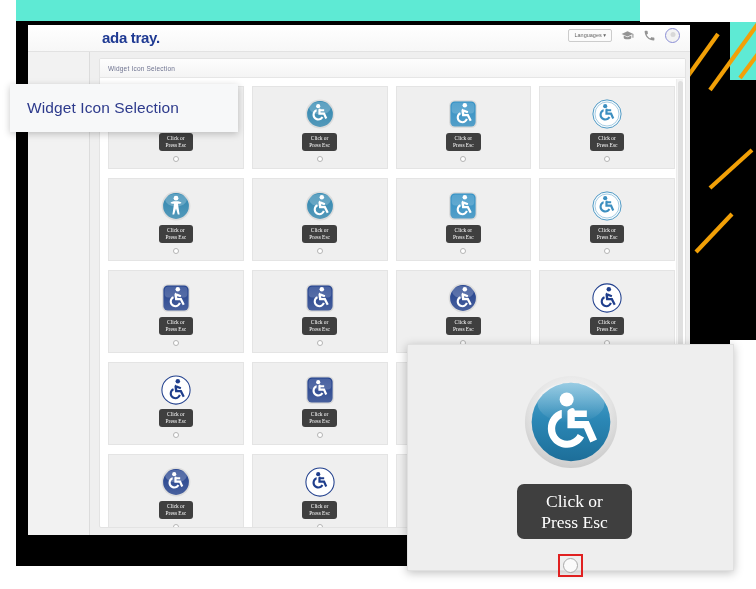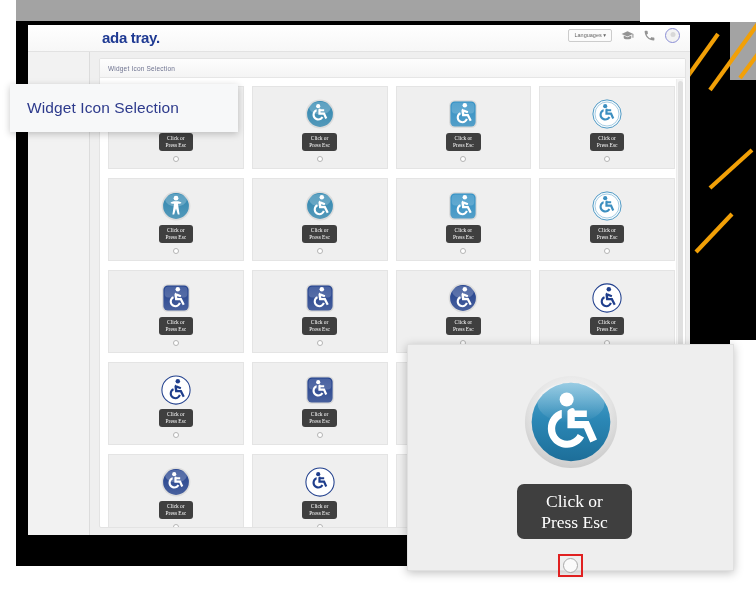--- a/index.html
+++ b/index.html
@@ -3,21 +3,21 @@
 <meta charset="utf-8">
 <title>Widget Icon Selection</title>
 <style>
   * { box-sizing: border-box; margin: 0; padding: 0; }
   html, body {
     width: 756px; height: 589px;
     background: #ffffff;
     font-family: "Liberation Sans", sans-serif;
     overflow: hidden;
   }
-  #stage { position: relative; width: 756px; height: 589px; background: #a3a3a3; }
+  #stage { position: relative; width: 756px; height: 589px; background: #5eead4; }
 
   
   .black-main {
     position: absolute; left: 14px; top: 21px;
     width: 716px; height: 545px; background: #000000;
   }
   .black-notch-tr {
     position: absolute; left: 678px; top: 80px;
     width: 78px; height: 260px; background: #000000;
   }

